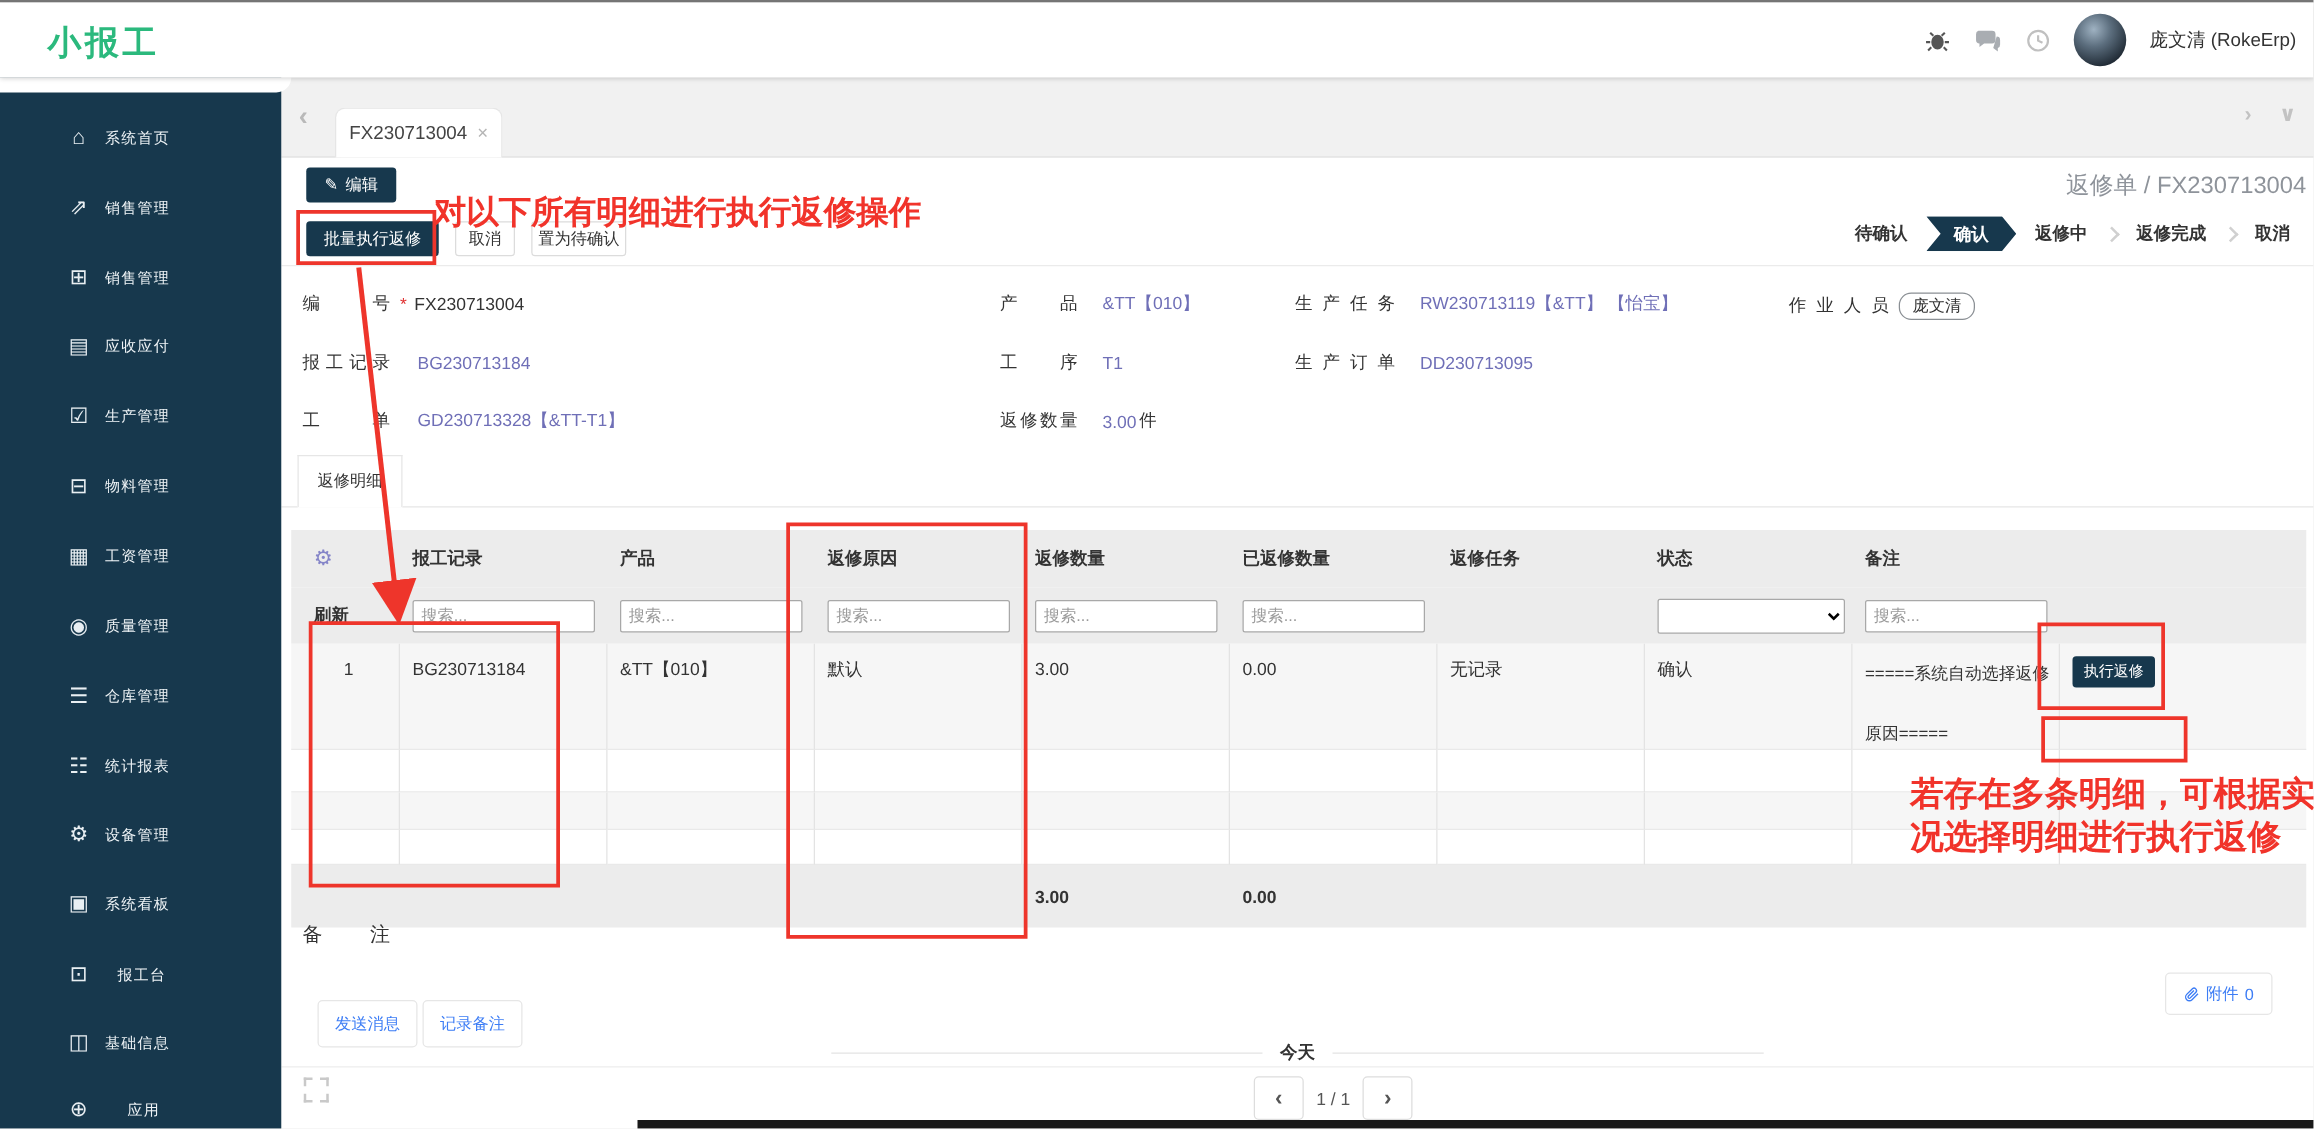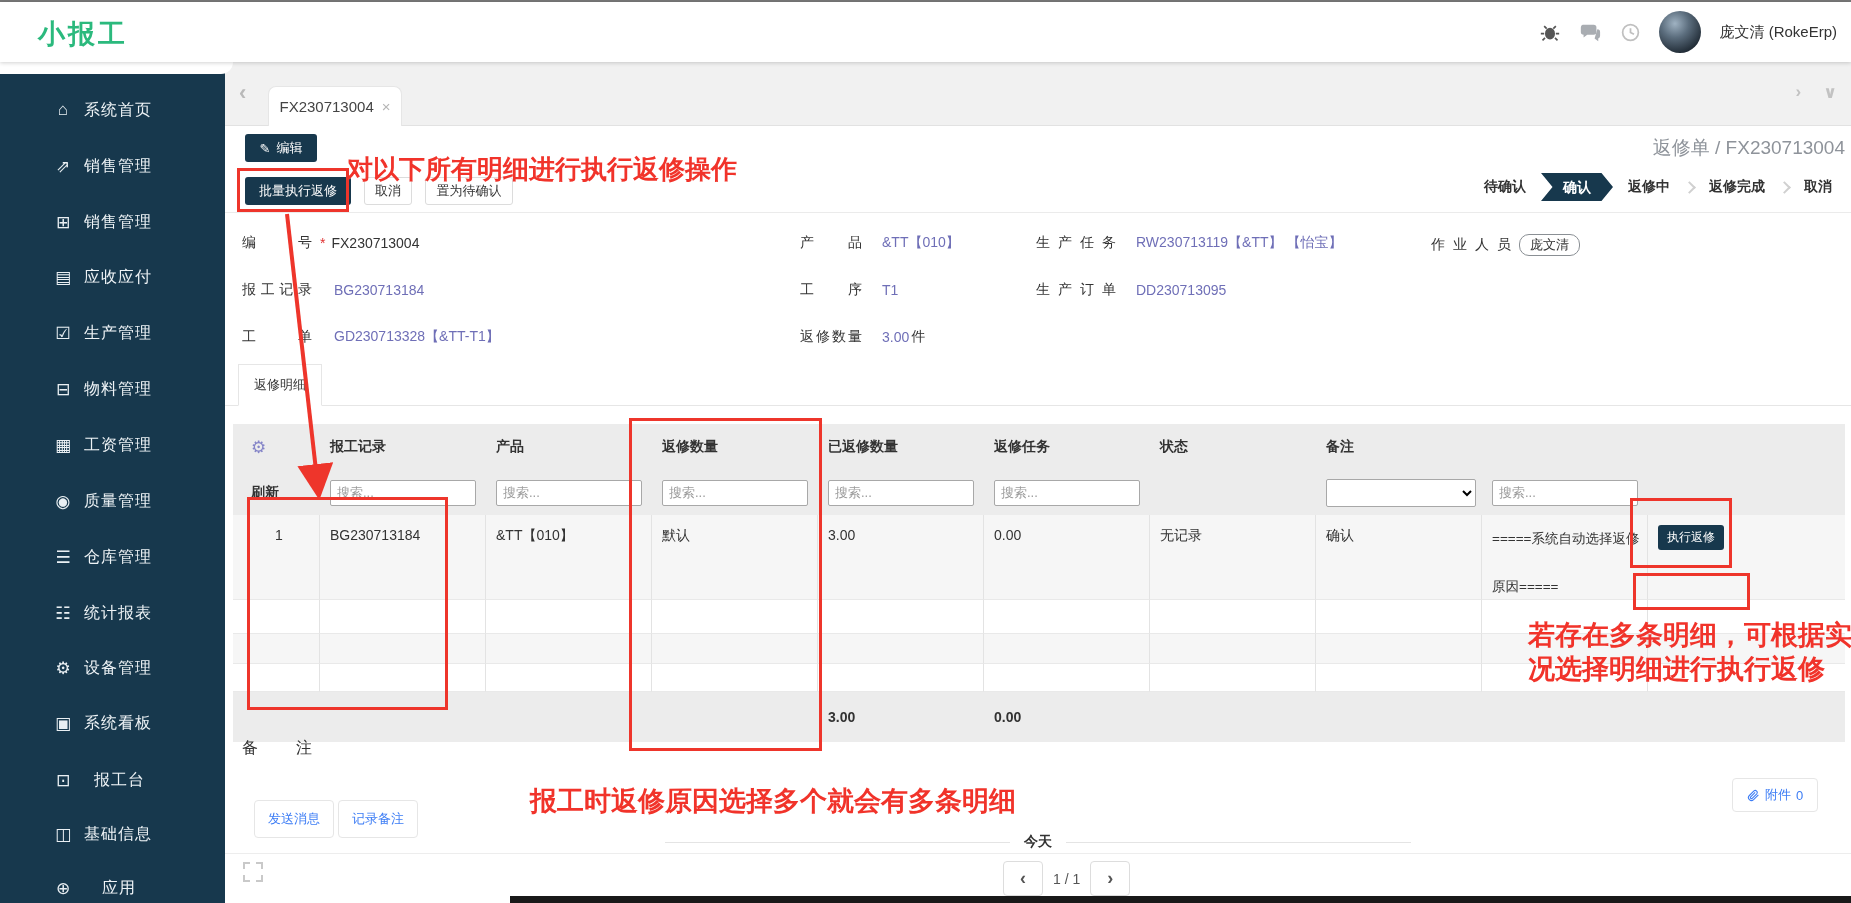--- a/index.html
+++ b/index.html
@@ -14,21 +14,21 @@
   .hicons { position:absolute; right:6px; top:0; height:60px; display:flex; align-items:center; gap:18px; }
   .hicon { width:22px; height:22px; display:flex; align-items:center; justify-content:center; color:#8a8f94; }
   .avatar { width:42px; height:42px; border-radius:50%; background:radial-gradient(circle at 38% 30%, #9fb2c2 0%, #5c6e7e 35%, #1c2630 80%); }
   .uname { font-size:15px; color:#333; margin-right:8px; }
   .hdr-curve { left:0; top:62px; width:233px; height:12px; background:#fff; border-bottom-right-radius:12px; z-index:25; }
 
   
   .sidebar { left:0; top:62px; width:225px; height:841px; background:#17384d; z-index:20; }
   .side-item { position:absolute; left:0; width:225px; height:40px; display:flex; align-items:center; cursor:pointer; }
   .side-item .ic { width:22px; margin-left:52px; font-size:17px; color:#e9eff3; text-align:center; }
-  .side-item .lbl { margin-left:10px; font-size:16px; color:#eef3f6; letter-spacing:1px; }
+  .side-item .lbl { margin-left:10px; font-size:12px; color:#eef3f6; letter-spacing:1px; }
   .side-item:nth-child(13) .lbl { margin-left:20px; }
   .side-item:nth-child(15) .lbl { margin-left:28px; }
 
   
   .tabbar { left:225px; top:62px; width:1626px; height:64px; background:#f1f1f1; border-bottom:1px solid #e2e2e2; z-index:10; }
   .tb-back { position:absolute; left:14px; top:18px; font-size:22px; color:#b9b9b9; font-weight:bold; }
   .tab-active { position:absolute; left:43px; top:24px; width:134px; height:40px; background:#fff; border:1px solid #e6e6e6; border-bottom:none; border-radius:8px 8px 0 0; display:flex; align-items:center; justify-content:center; gap:8px; font-size:15px; color:#444; }
   .tab-x { color:#b5b5b5; font-size:15px; }
   .tb-right { position:absolute; right:14px; top:20px; display:flex; gap:22px; color:#c2c2c2; font-size:17px; font-weight:bold; }
 
@@ -36,21 +36,21 @@
   .main { left:225px; top:126px; width:1626px; height:777px; background:#fff; }
 
   .btn-dark { background:#17384d; color:#fff; border:none; border-radius:3px; font-size:13px; display:inline-flex; align-items:center; justify-content:center; cursor:pointer; font-family:inherit; }
   .btn-light { background:#fff; color:#333; border:1px solid #dcdcdc; border-radius:3px; font-size:13px; display:inline-flex; align-items:center; justify-content:center; cursor:pointer; font-family:inherit; }
 
   .edit-btn { left:20px; top:8px; width:72px; height:28px; gap:6px; position:absolute; }
   .page-title { position:absolute; right:6px; top:9px; font-size:19px; color:#8e939a; }
   .toolbar-row { position:absolute; left:20px; top:51px; display:flex; gap:13px; }
   .toolbar-row .b1 { width:106px; height:28px; }
   .toolbar-row .b2 { width:48px; height:28px; }
-  .toolbar-row .b3 { width:88px; height:28px; }
+  .toolbar-row .b3 { width:76px; height:28px; }
 
   
   .flow { position:absolute; right:6px; top:47px; height:28px; display:flex; align-items:center; }
   .step { font-size:14px; font-weight:bold; color:#333; padding:0 13px; }
   .step-active { height:28px; line-height:28px; background:#17384d; color:#fff; padding:0 22px; font-weight:bold; font-size:14px;
     clip-path:polygon(0% 0%, 84% 0%, 100% 50%, 84% 100%, 0% 100%, 16% 50%); margin:0 2px; }
   .chev { width:9px; height:9px; border-top:2px solid #d0d0d0; border-right:2px solid #d0d0d0; transform:rotate(45deg); margin:0 2px; }
 
   .divider1 { position:absolute; left:0; top:86px; width:1626px; height:1px; background:#ebebeb; }
 
@@ -302,20 +302,21 @@
     <div class="dtab">返修明细</div>
     <div class="dtab-line"></div>
 
     <div class="rtable">
       <div class="trow thead">
         <div>
             <span class="gear">⚙</span>
           </div>
         <div>报工记录</div>
         <div>产品</div>
+        <div>返修原因</div>
         <div>返修数量</div>
         <div>已返修数量</div>
         <div>返修任务</div>
         <div>状态</div>
         <div>备注</div>
         <div></div>
       </div>
       <div class="trow tfilter">
         <div>
             <span class="refresh">刷新</span>
@@ -446,18 +447,17 @@
         <marker id="ah" markerWidth="9" markerHeight="9" refX="6" refY="4.5" orient="auto">
           <path d="M0,0 L9,4.5 L0,9 z" fill="#ee352b"></path>
         </marker>
       </defs>
     <line x1="32" y1="4" x2="63" y2="278" stroke="#ee352b" stroke-width="4" marker-end="url(#ah)"></line>
   </svg>
   <div class="red-box" style="left:247px; top:497px; width:201px; height:213px;"></div>
   <div class="red-box" style="left:629px; top:418px; width:193px; height:333px;"></div>
   <div class="red-box" style="left:1630px; top:498px; width:102px; height:70px;"></div>
   <div class="red-box" style="left:1633px; top:573px; width:117px; height:37px;"></div>
-  <div class="red-text" style="left:530px; top:783px; font-size:27px;">报工时返修原因选择多个就会有多条明细</div>
   <div class="red-text" style="left:1528px; top:617px; font-size:27px;">若存在多条明细，可根据实际情</div>
   <div class="red-text" style="left:1528px; top:651px; font-size:27px;">况选择明细进行执行返修</div>
 
   <div class="abs blackbar"></div>
 </div>
 
 </body></html>

